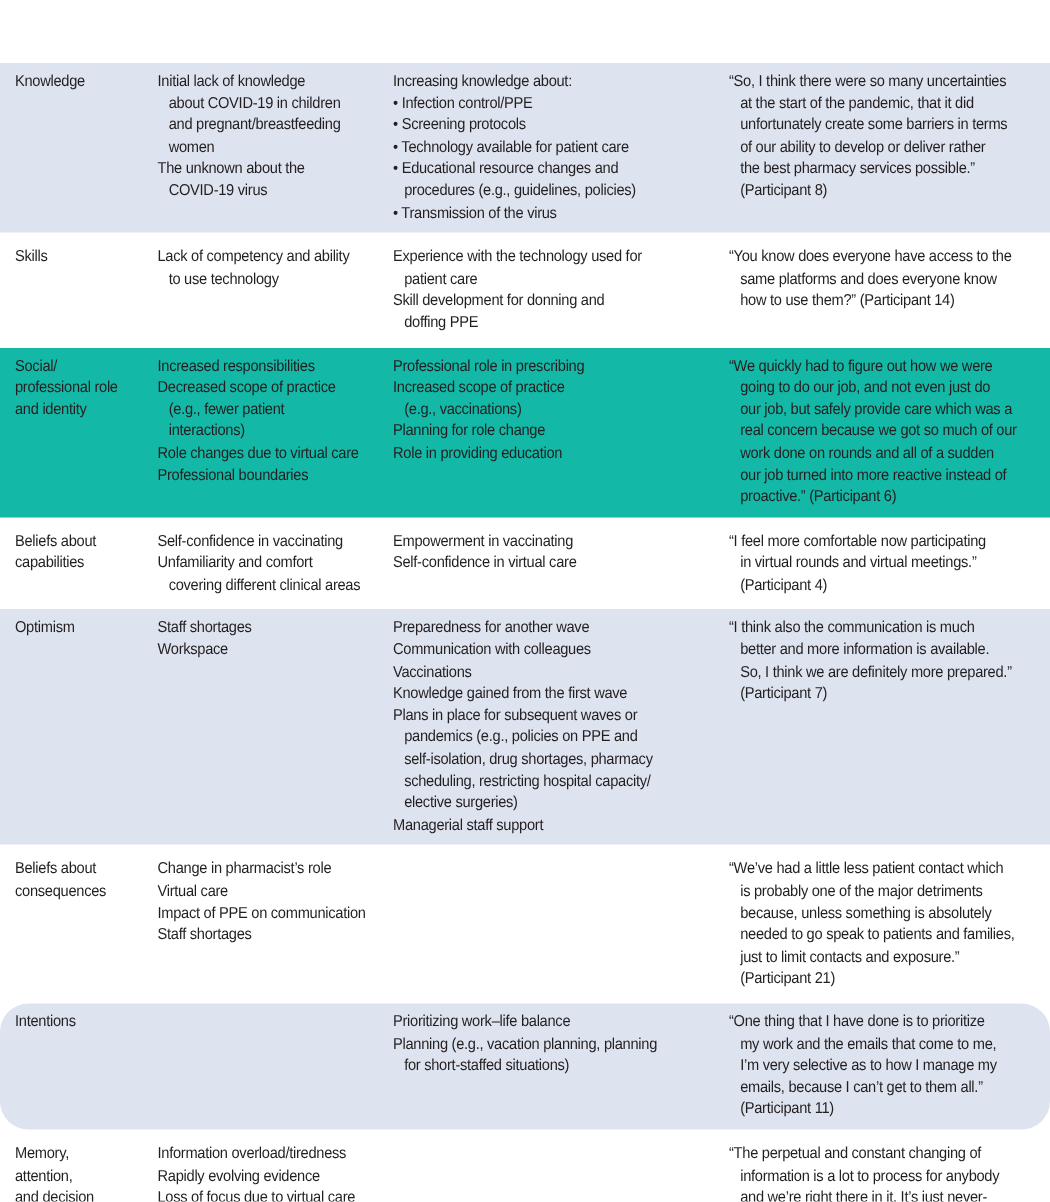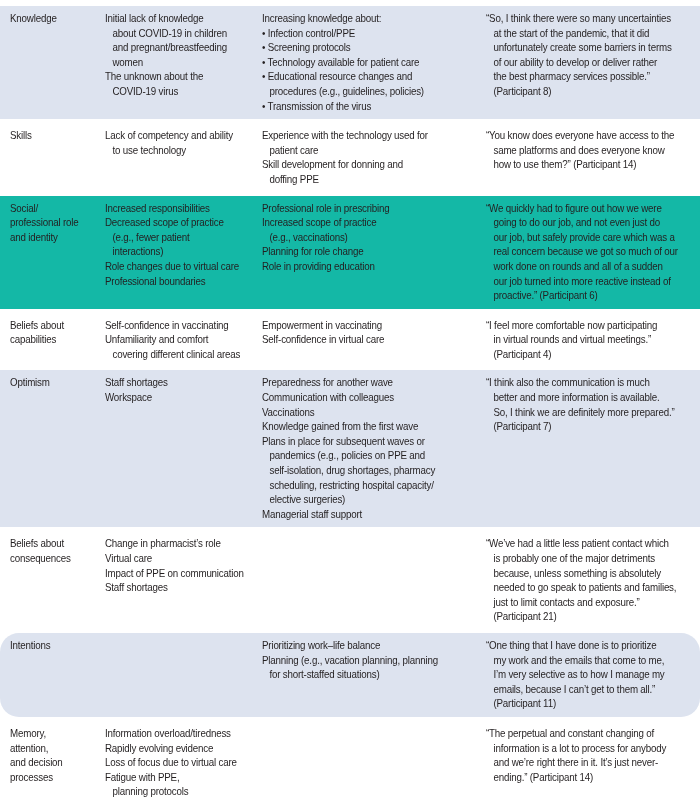--- a/index.html
+++ b/index.html
@@ -38,21 +38,21 @@
     white-space: nowrap;
   }
   .line.ind {
     padding-left: 8px;
   }
 </style>
 </head>
 <body>
 
 <div class="table">
-    <div class="row shaded" style="background: rgb(221, 227, 239);">
+    <div class="row shaded" style="background: rgb(221, 227, 239); margin-top: 36px;">
       <div class="cell col1">
         <div class="line">Knowledge</div>
       </div>
       <div class="cell col2">
         <div class="line">Initial lack of knowledge</div>
         <div class="line ind">about COVID-19 in children</div>
         <div class="line ind">and pregnant/breastfeeding</div>
         <div class="line ind">women</div>
         <div class="line">The unknown about the</div>
         <div class="line ind">COVID-19 virus</div>

